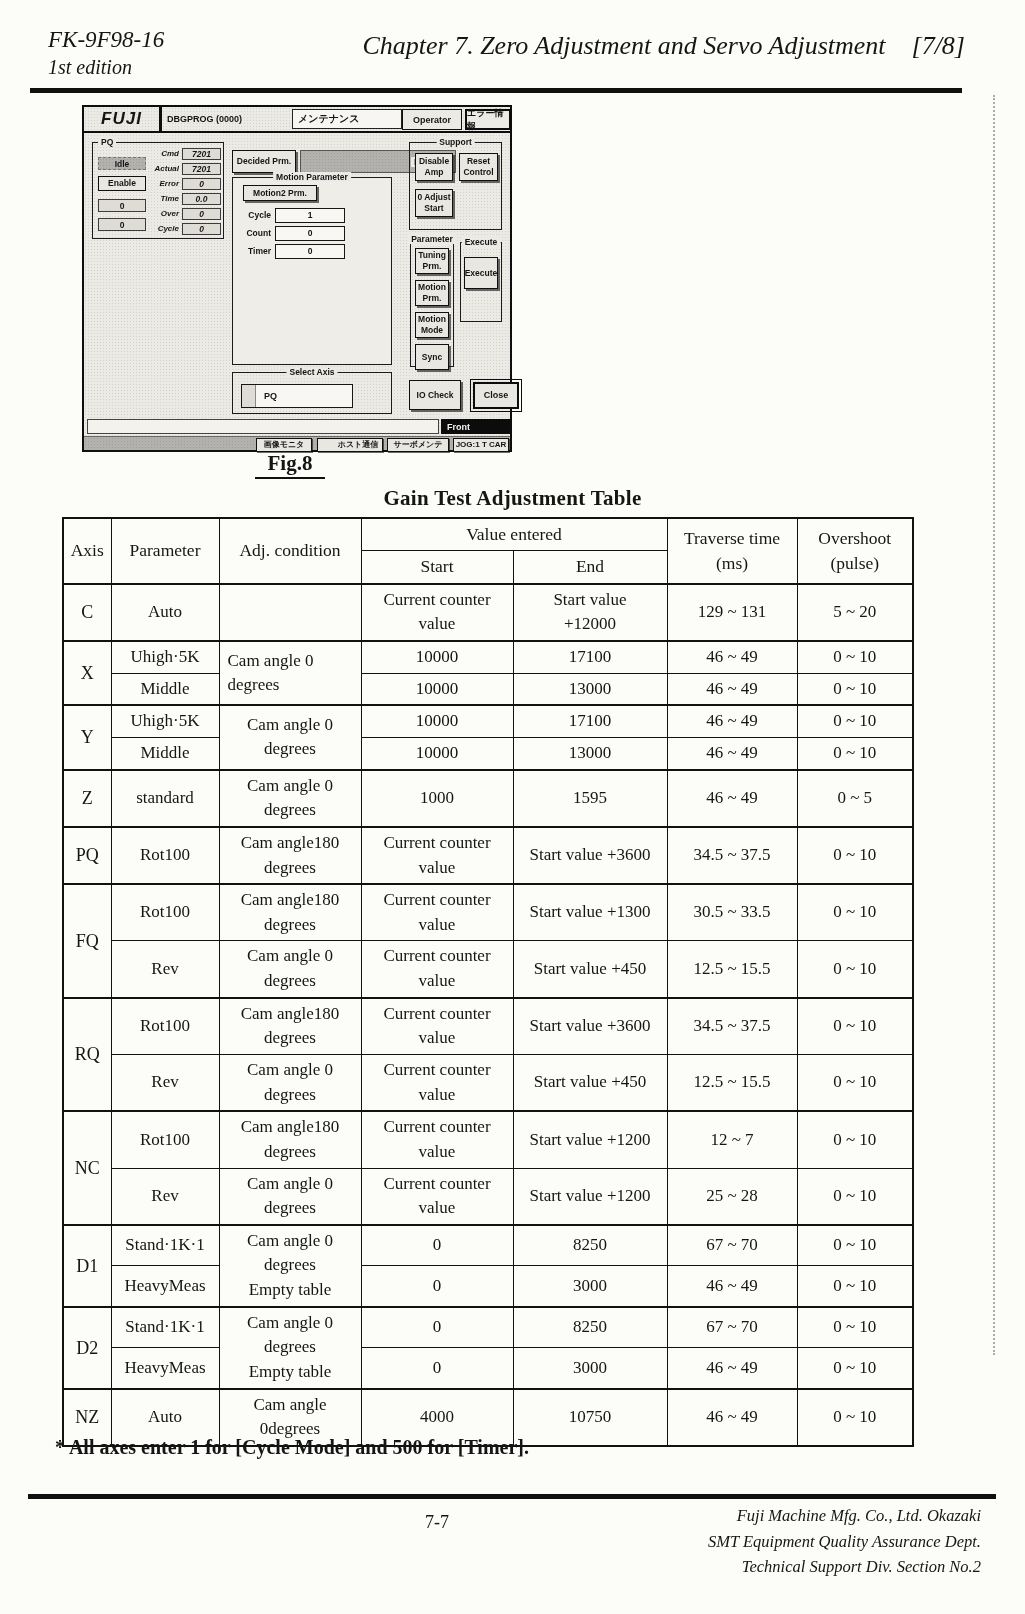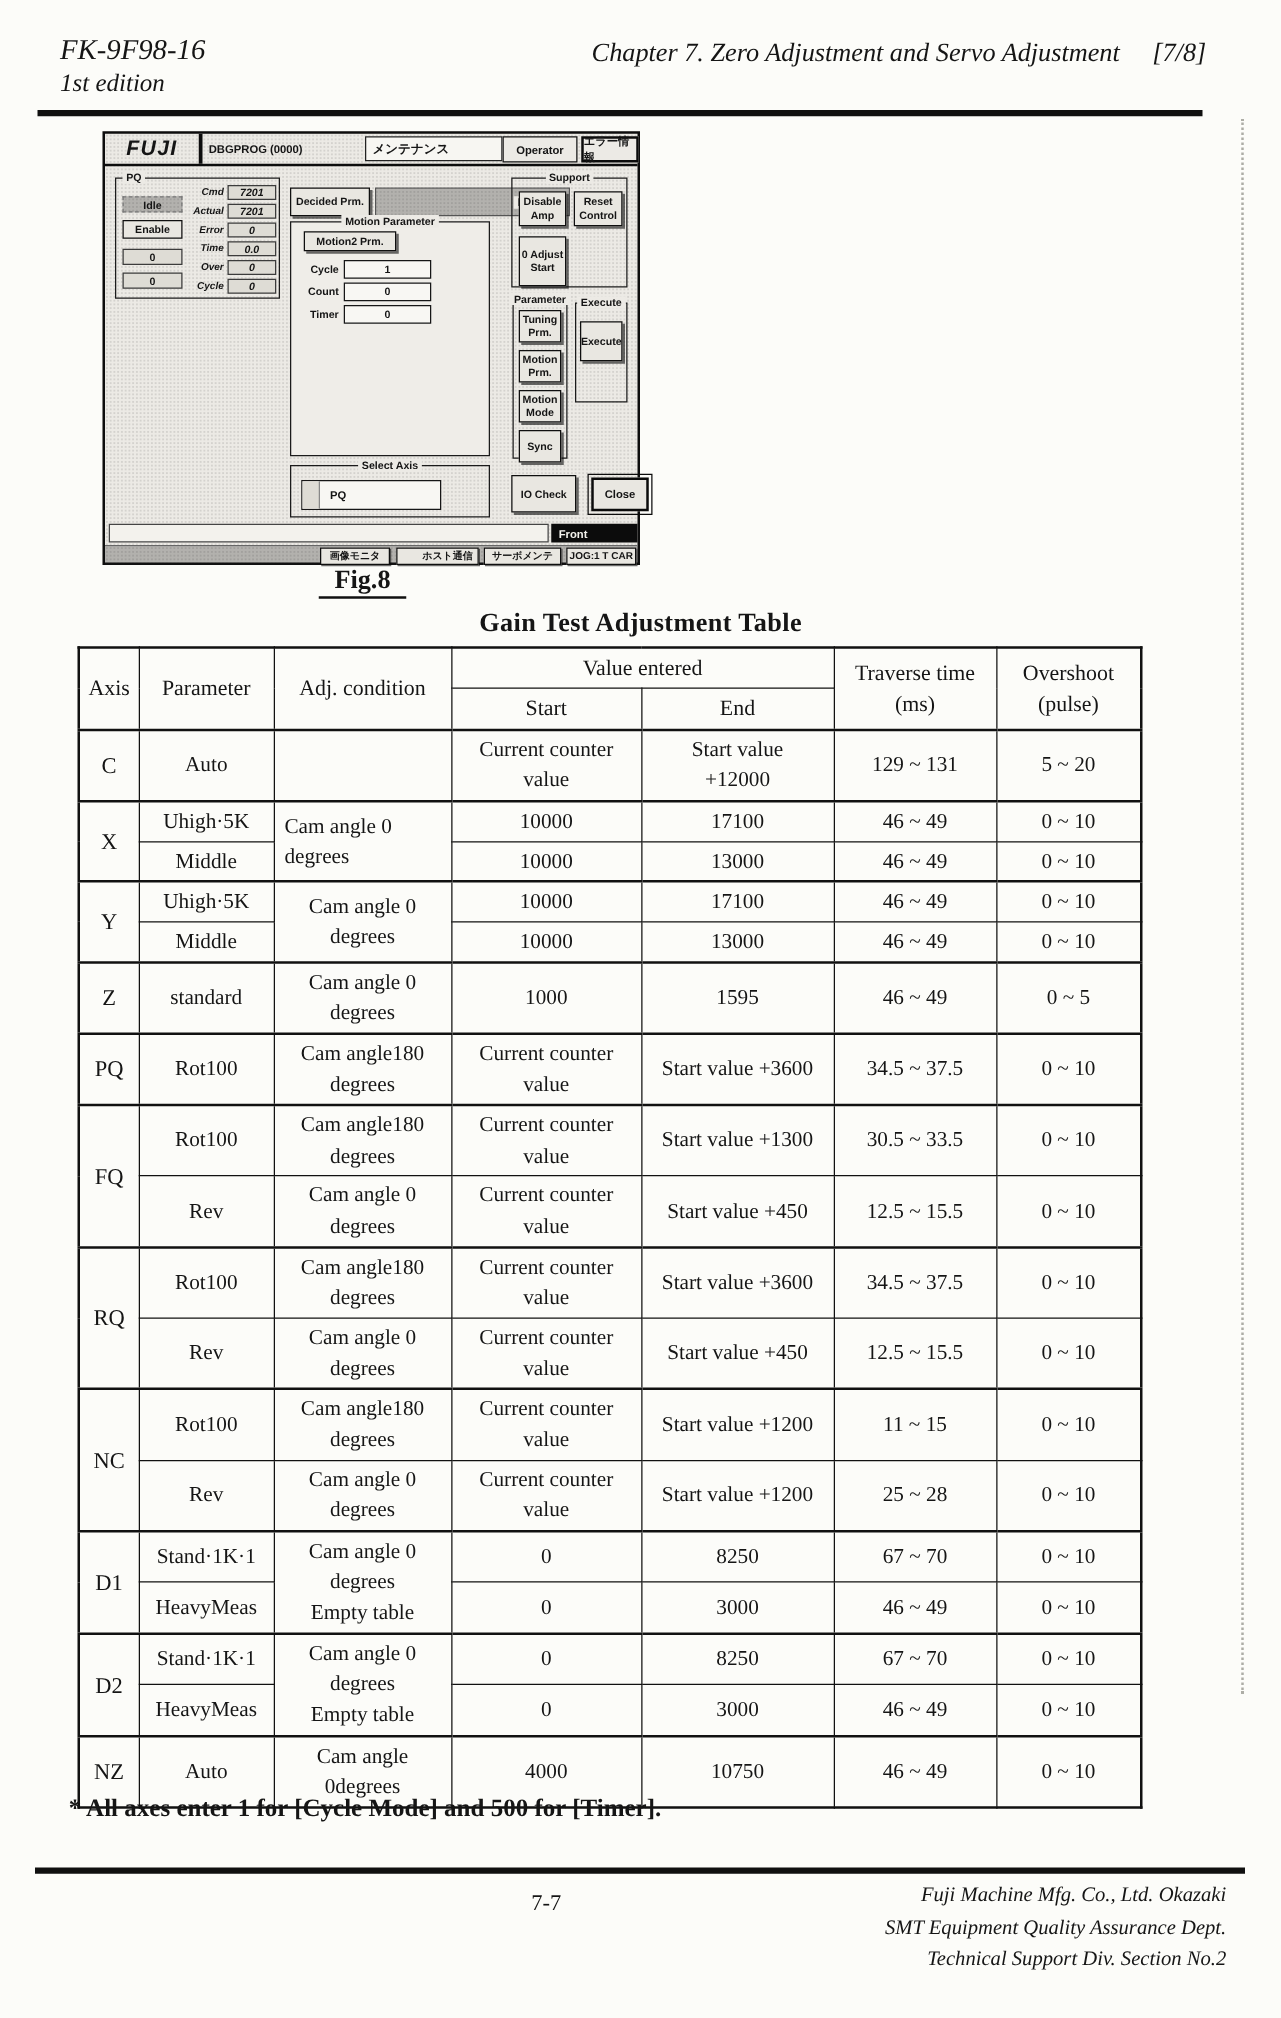--- a/index.html
+++ b/index.html
@@ -9,21 +9,21 @@
   
   .scan-dotted-edge { position:absolute; right:30px; top:95px; height:1260px; width:0;
     border-right:2px dotted #9a9a92; opacity:.8; }
 
   
   .hdr-left { position:absolute; left:48px; top:26px; font-style:italic; line-height:1.25; }
   .hdr-left .l1 { font-size:23px; }
   .hdr-left .l2 { font-size:20px; }
   .hdr-right { position:absolute; right:60px; top:28px; text-align:right; font-style:italic; line-height:1.35; }
   .hdr-right .l1 { font-size:21px; }
-  .hdr-right .l2 { font-size:21px;margin-left:40px; }
+  .hdr-right .l2 { font-size:26px;margin-left:40px; }
   .hdr-right .marker { margin-left:26px; }
   .hdr-rule { position:absolute; left:30px; top:88px; width:932px; height:5px; background:#101010; }
 
   
   .fig-window { position:absolute; left:82px; top:105px; width:430px; height:347px;
     border:2px solid #0d0d0d; background:#eceae5;
     font-family:"Liberation Sans", sans-serif; }
   .noise { background-image: radial-gradient(rgba(40,40,40,.12) 1px, transparent 1px); background-size:3px 3px; }
   .dither { background-image: radial-gradient(rgba(30,30,30,.28) 1px, transparent 1px); background-size:2px 2px; }
 
@@ -73,21 +73,21 @@
   .mp-btn { position:absolute; left:10px; top:7px; width:74px; height:16px; }
   .mp-fields { position:absolute; left:4px; top:28px; width:116px; }
   .mp-row { display:flex; align-items:center; height:18px; }
   .mp-row .lbl { flex:0 0 34px; text-align:right; margin-right:4px; }
   .mp-row .fld { flex:0 0 70px; height:15px; }
 
   
   .sup-grp { left:325px; top:9px; width:93px; height:88px; }
   .sup-b1 { position:absolute; left:5px; top:10px; width:38px; height:28px; }
   .sup-b2 { position:absolute; left:49px; top:10px; width:39px; height:28px; }
-  .sup-b3 { position:absolute; left:5px; top:46px; width:38px; height:40px; }
+  .sup-b3 { position:absolute; left:5px; top:46px; width:38px; height:28px; }
 
   
   .par-grp { left:326px; top:106px; width:44px; height:128px; }
   .par-stack { position:absolute; left:4px; top:8px; width:34px; }
   .par-stack .btn { width:34px; height:26px; margin-bottom:6px; }
   .exe-grp { left:376px; top:109px; width:42px; height:80px; }
   .exe-btn { position:absolute; left:3px; top:14px; width:34px; height:32px; }
 
   
   .sel-grp { left:148px; top:239px; width:160px; height:42px; }
@@ -413,21 +413,21 @@
         <td>0 ~ 10</td>
       </tr>
       <tr class="grp-start">
         <td class="axis-cell" rowspan="2">NC</td>
         <td>Rot100</td>
         <td rowspan="1">Cam angle180
 degrees</td>
         <td>Current counter
 value</td>
         <td>Start value +1200</td>
-        <td>11 ~ 15</td>
+        <td>12 ~ 7</td>
         <td>0 ~ 10</td>
       </tr>
       <tr>
         <td>Rev</td>
         <td rowspan="1">Cam angle 0
 degrees</td>
         <td>Current counter
 value</td>
         <td>Start value +1200</td>
         <td>25 ~ 28</td>

